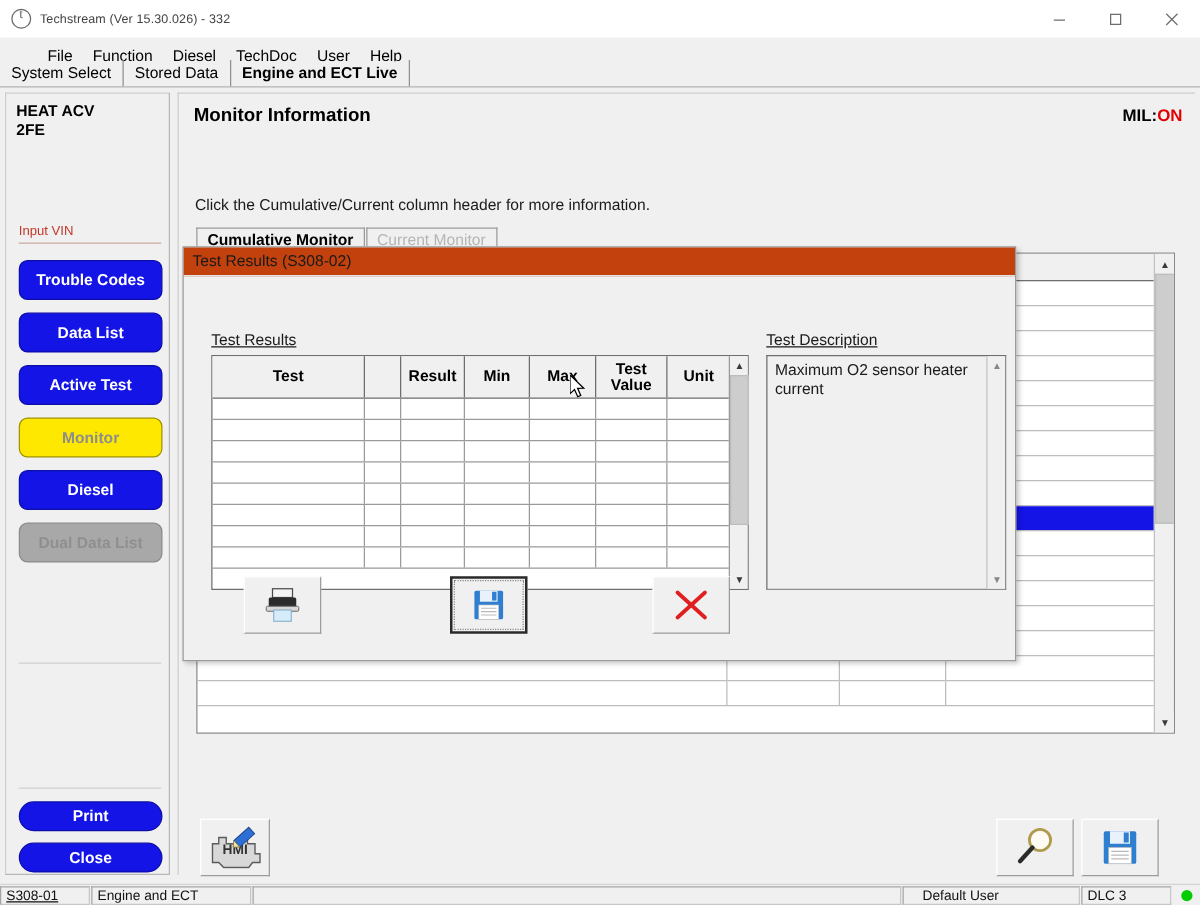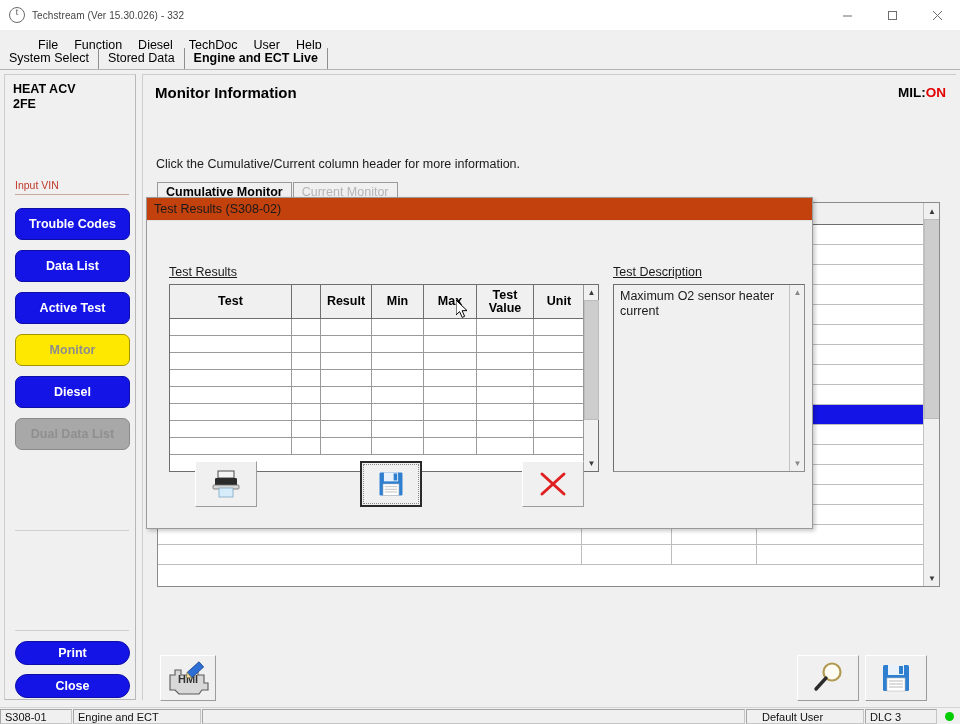--- a/index.html
+++ b/index.html
@@ -734,23 +734,23 @@
         </svg>
       </div>
     </div>
   </div>
 
   <svg class="cursor" viewBox="0 0 13 19">
     <polygon points="0,0 0,15 3.6,11.6 6.2,17.4 8.6,16.3 6.1,10.7 11,10.6" fill="#ffffff" stroke="#000000" stroke-width="1"></polygon>
   </svg>
 
   <div class="statusbar">
-    <div class="sb-cell" style="width:72px;">S308-01</div>
+    <div class="sb-cell" style="width:72px;text-decoration:underline;">S308-01</div>
     <div class="sb-cell" style="width:128px;">Engine and ECT</div>
     <div class="sb-cell" style="flex:1;"></div>
-    <div class="sb-cell" style="width:118px;padding-left:15px;">Default User</div>
+    <div class="sb-cell" style="width:142px;padding-left:15px;">Default User</div>
     <div class="sb-cell" style="width:72px;">DLC 3</div>
     <div style="width:22px;display:flex;align-items:center;justify-content:center;">
       <span style="display:inline-block;width:9px;height:9px;border-radius:50%;background:#00cc00;"></span>
     </div>
   </div>
 
 </div>
 
 </body></html>

